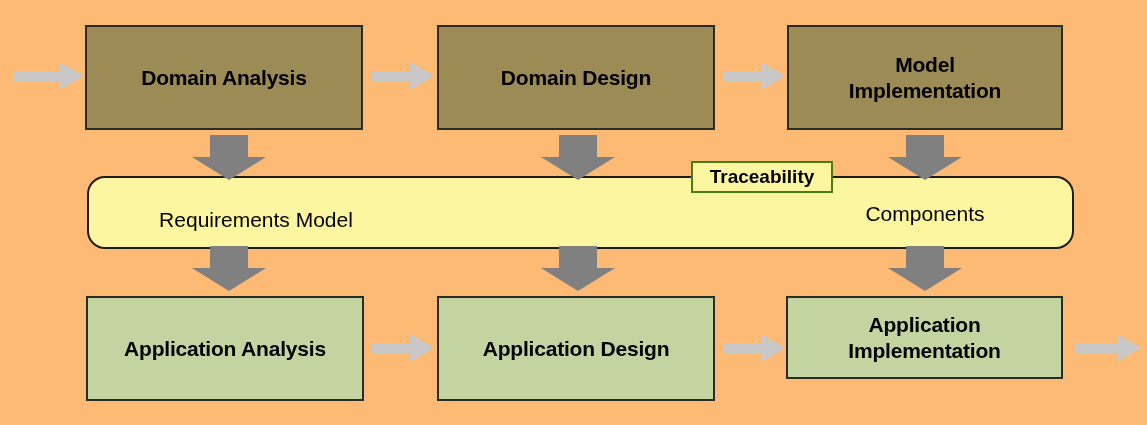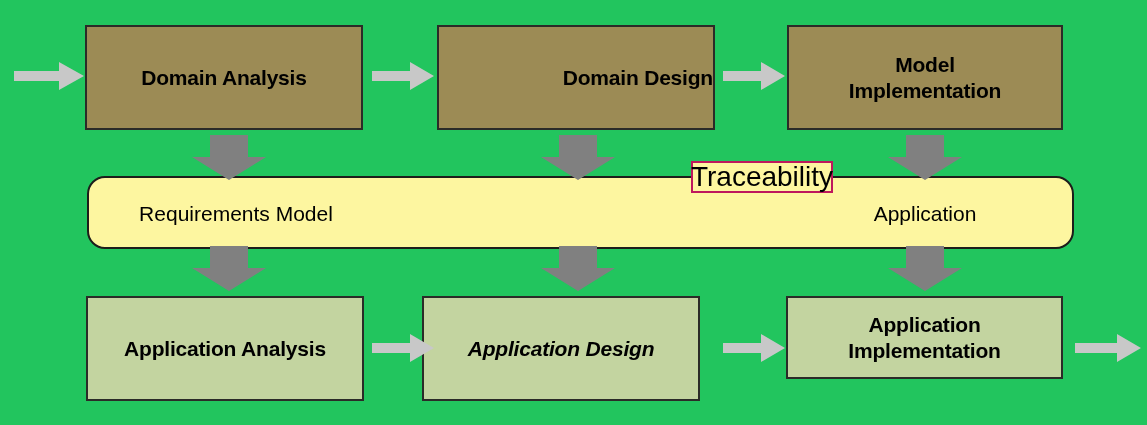--- a/index.html
+++ b/index.html
@@ -10,21 +10,21 @@
   body {
     width: 1147px;
     height: 425px;
     font-family: "Liberation Sans", sans-serif;
     overflow: hidden;
   }
   #diagram {
     position: relative;
     width: 1147px;
     height: 425px;
-    background: #22c55e;
+    background: #fdba74;
   }
 
   
   .pbox {
     position: absolute;
     box-sizing: border-box;
     border: 2px solid #2b2b28;
     display: flex;
     align-items: center;
     justify-content: center;
@@ -52,70 +52,70 @@
     color: #000000;
     white-space: nowrap;
     text-align: center;
   }
 
   
   .tag {
     position: absolute;
     box-sizing: border-box;
     background: #fdf6a0;
-    border: 2px solid #be185d;
+    border: 2px solid #4d7c0f;
     display: flex;
     align-items: center;
     justify-content: center;
-    font-weight: normal;
-    font-size: 28px;
+    font-weight: bold;
+    font-size: 19px;
     color: #000000;
     white-space: nowrap;
   }
 
   
   .arrow {
     position: absolute;
     display: block;
   }
   .arrow svg { display: block; }
 </style>
 </head>
 <body>
 
 <div id="diagram">
 
   <div class="pbox domain" style="left:85px; top:25px; width:278px; height:105px;">
     <span>Domain Analysis</span>
   </div>
 
-  <div class="pbox domain" style="left:437px; top:25px; width:278px; height:105px;justify-content:flex-end;">
+  <div class="pbox domain" style="left:437px; top:25px; width:278px; height:105px;">
     <span>Domain Design</span>
   </div>
 
   <div class="pbox domain" style="left:787px; top:25px; width:276px; height:105px;">
     <span style="display:block; max-width:210px;">Model Implementation</span>
   </div>
 
   <div class="band" style="left:87px; top:176px; width:987px; height:73px;"></div>
 
-  <div class="band-label" style="left:87px; top:202px; width:298px;">Requirements Model</div>
+  <div class="band-label" style="left:87px; top:208px; width:298px;padding-left:20px;">Requirements Model</div>
 
 
-  <div class="band-label" style="left:800px; top:202px; width:250px;">Application</div>
+  <div class="band-label" style="left:800px; top:202px; width:250px;">Components</div>
 
   <div class="tag" style="left:691px; top:161px; width:142px; height:32px;">
     <span>Traceability</span>
   </div>
 
   <div class="pbox application" style="left:86px; top:296px; width:278px; height:105px;align-items:center;">
     <span>Application Analysis</span>
   </div>
 
-  <div class="pbox application" style="left:422px; top:296px; width:278px; height:105px;font-style:italic;">
+  <div class="pbox application" style="left:437px; top:296px; width:278px; height:105px;">
     <span>Application Design</span>
   </div>
 
   <div class="pbox application" style="left:786px; top:296px; width:277px; height:83px;">
     <span style="display:block; max-width:215px;">Application Implementation</span>
   </div>
 
   <span class="arrow" style="left:14px; top:62px; width:70px; height:28px;">
     <svg width="70" height="28" viewBox="0 0 70 28">
         <polygon points="0,9 45,9 45,0 70,14 45,28 45,19 0,19" fill="#c8c8c8"></polygon>

